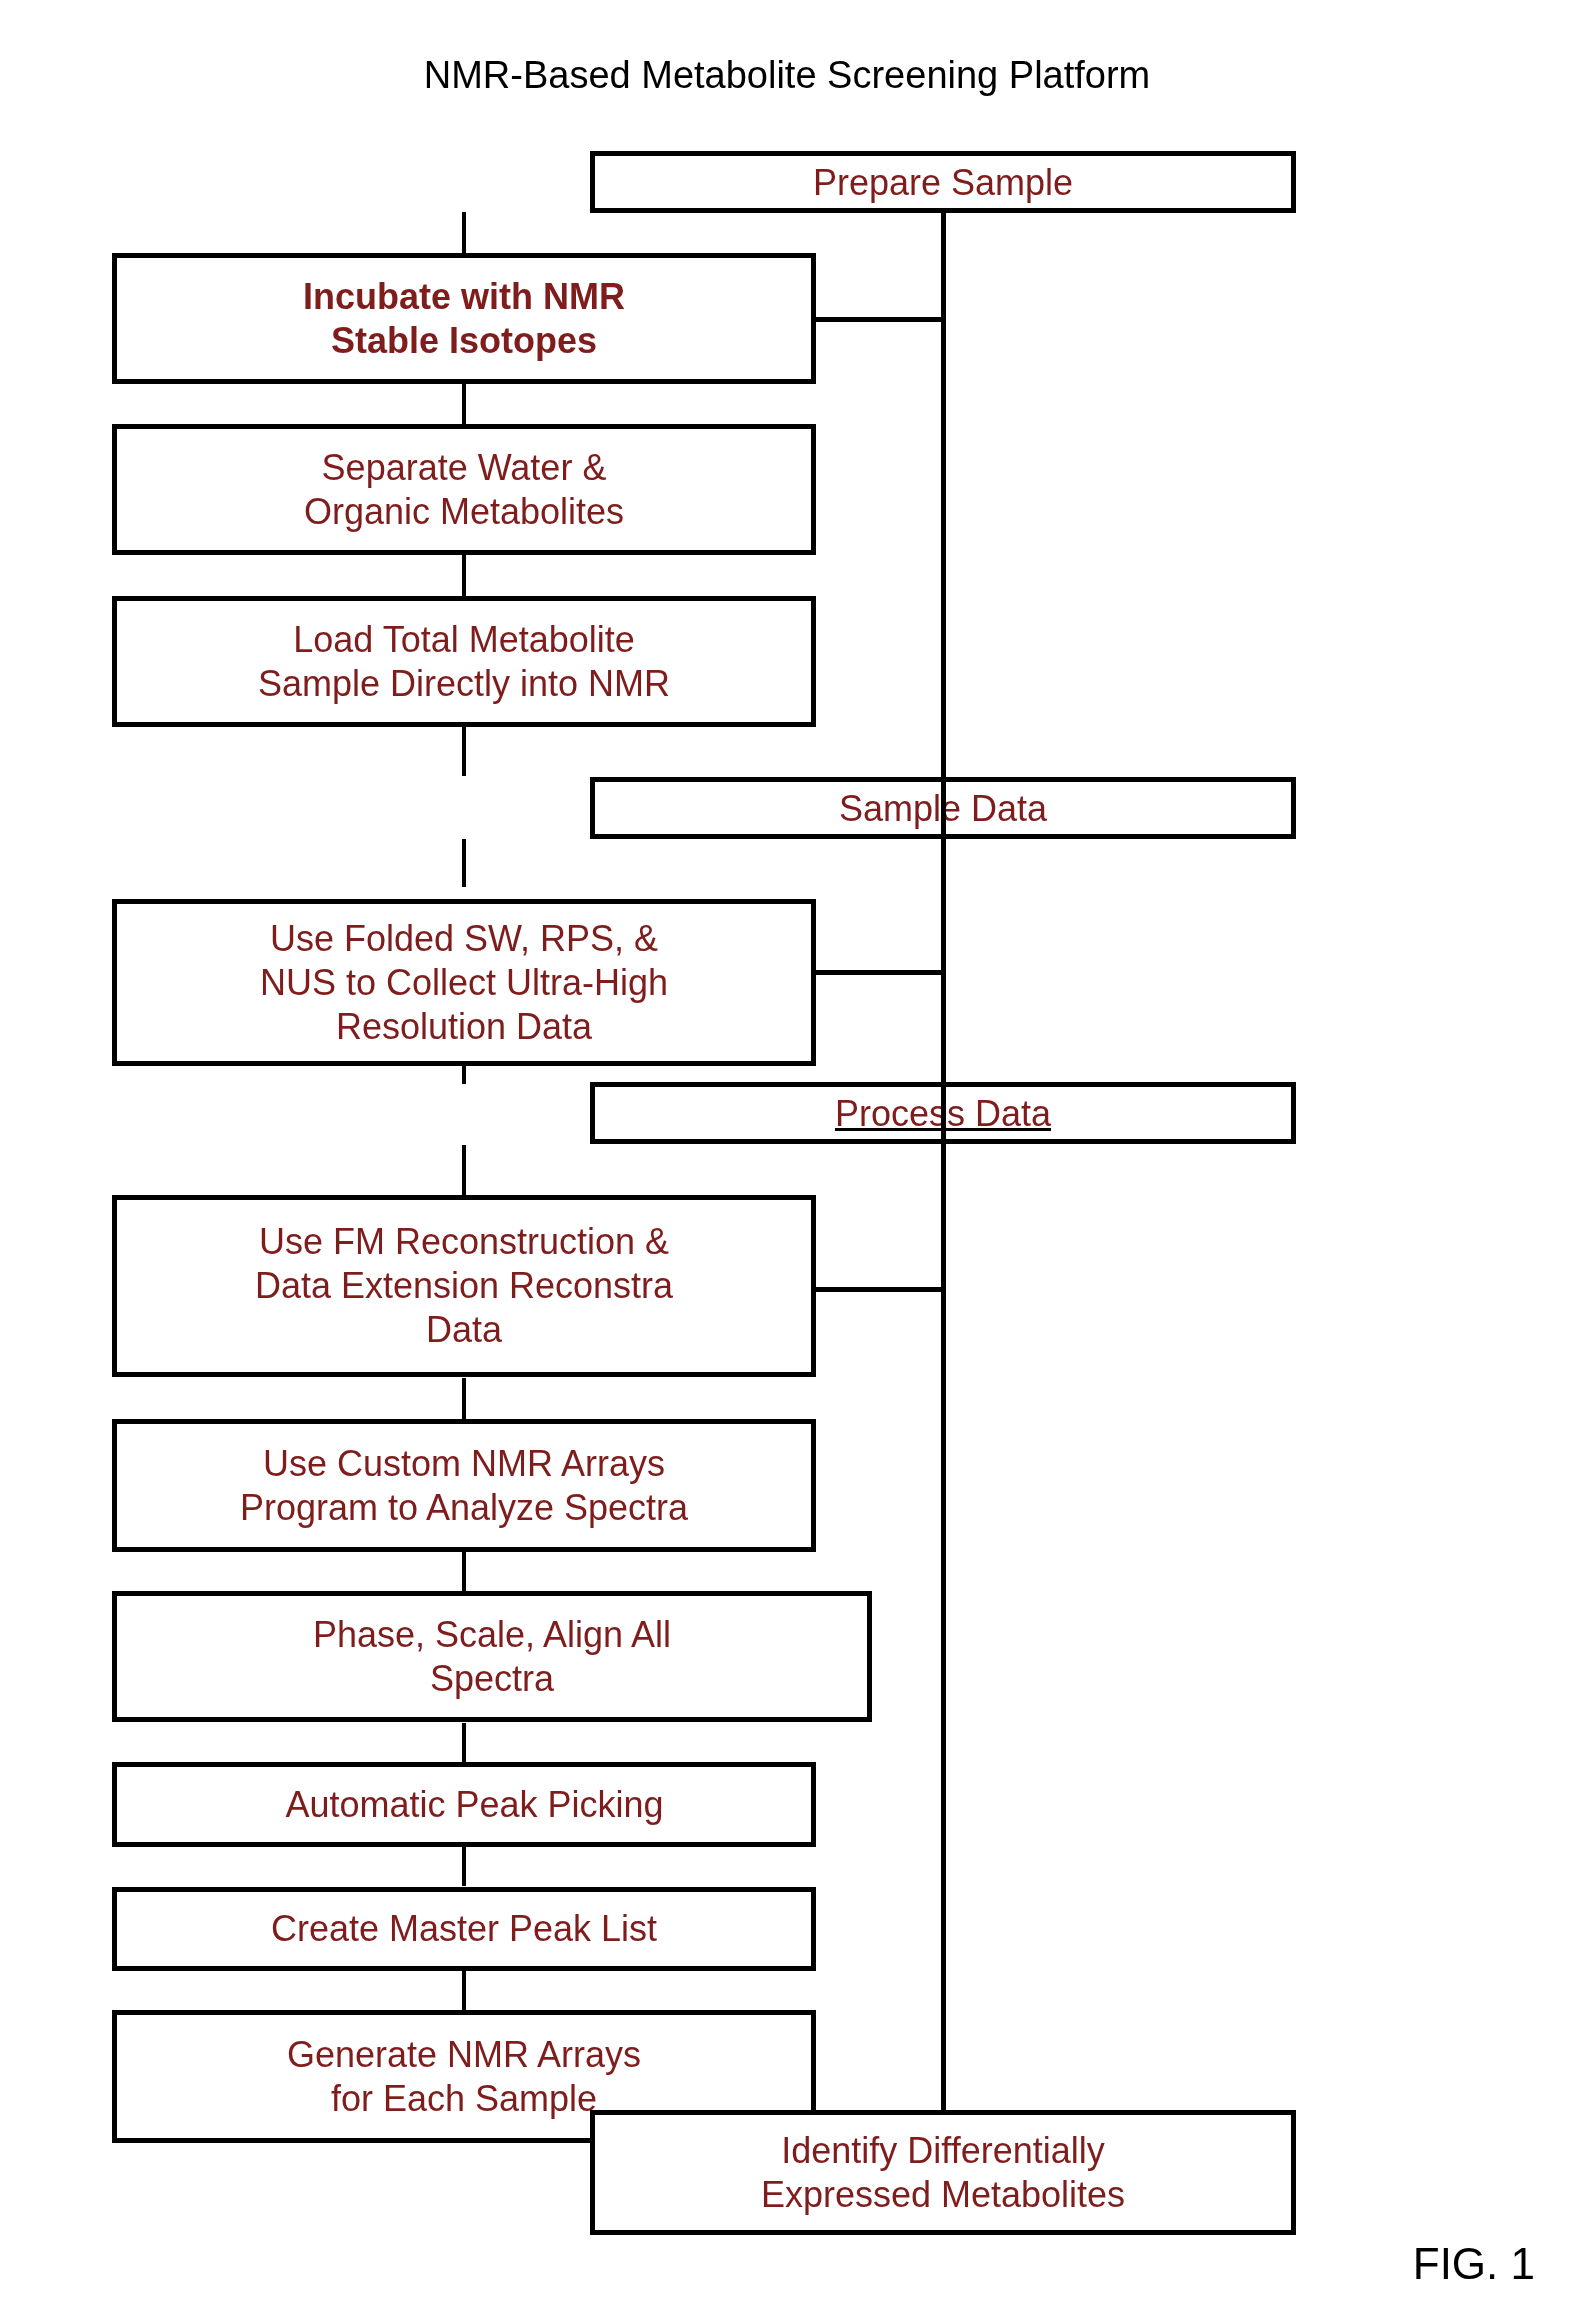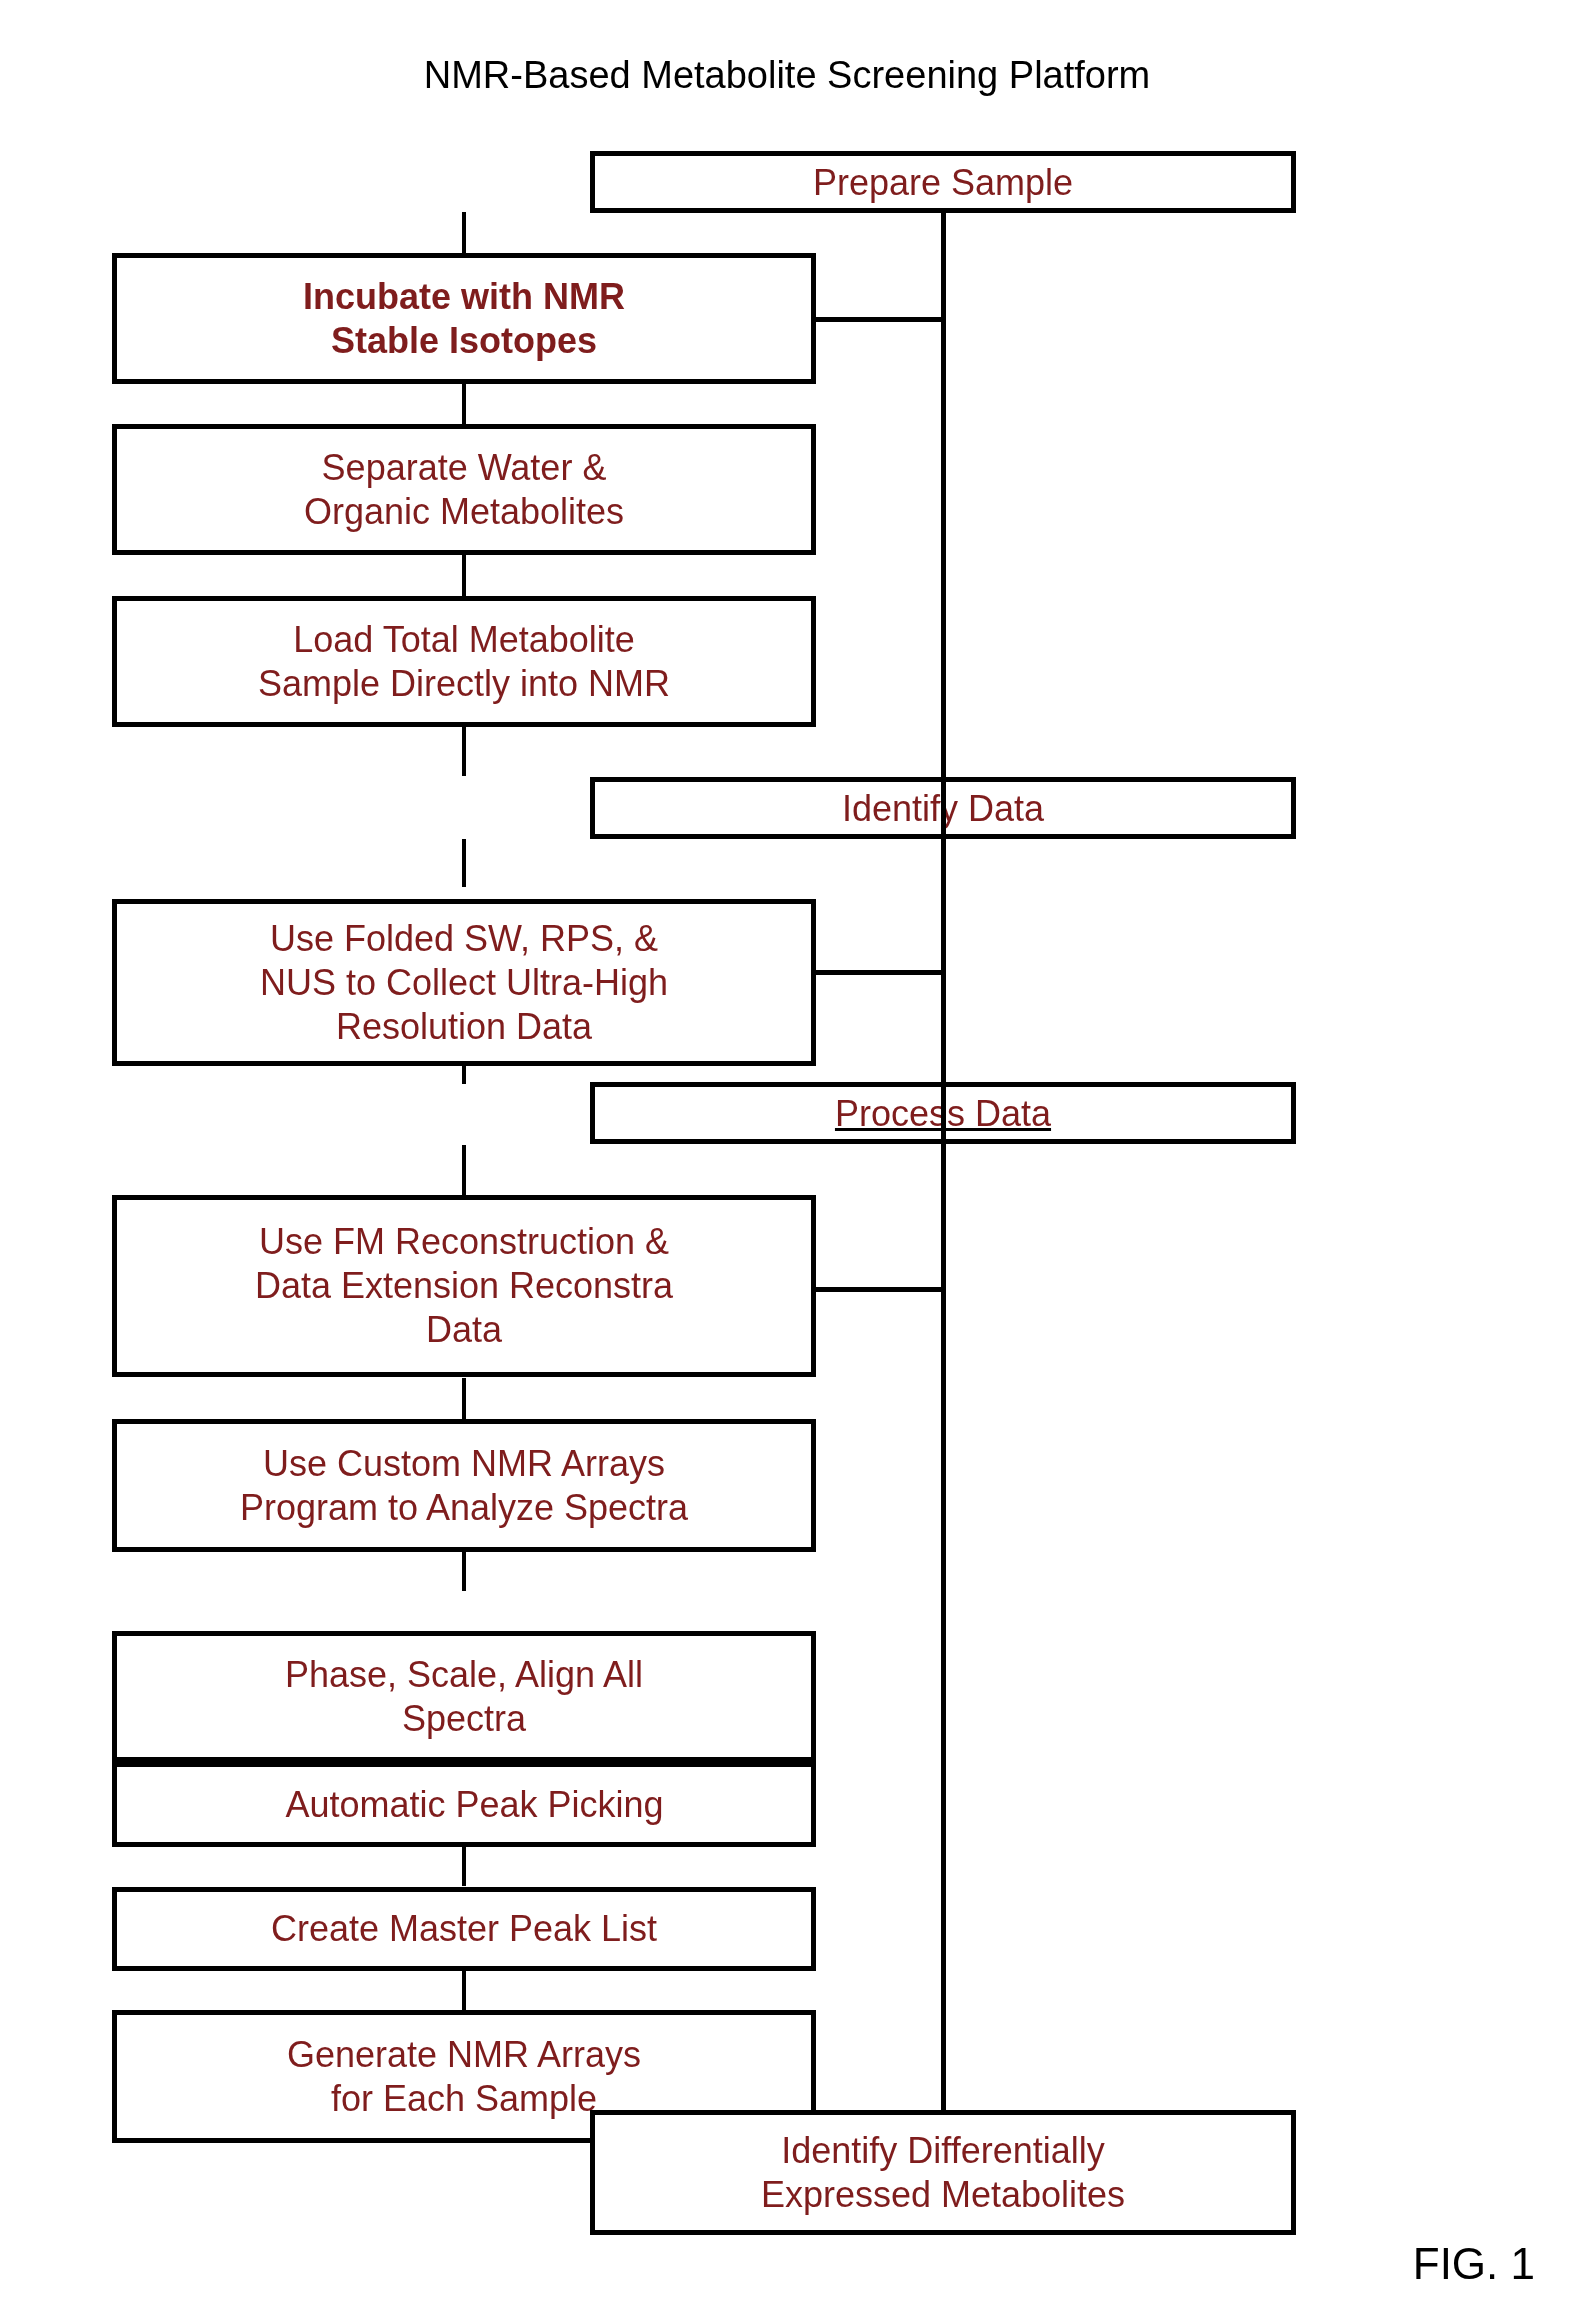--- a/index.html
+++ b/index.html
@@ -137,21 +137,21 @@
     <span class="node-label">Separate Water &amp;
 Organic Metabolites</span>
   </div>
 
   <div class="node" style="left:112px; top:596px; width:704px; height:131px;">
     <span class="node-label">Load Total Metabolite
 Sample Directly into NMR</span>
   </div>
 
   <div class="node stage" style="left:590px; top:777px; width:706px; height:62px;">
-    <span class="node-label">Identify Data</span>
+    <span class="node-label">Sample Data</span>
   </div>
 
   <div class="node" style="left:112px; top:887px; width:704px; height:167px;margin-top:12px;">
     <span class="node-label">Use Folded SW, RPS, &amp;
 NUS to Collect Ultra-High
 Resolution Data</span>
   </div>
 
   <div class="node stage" style="left:590px; top:1082px; width:706px; height:62px;text-decoration:underline;">
     <span class="node-label">Process Data</span>
@@ -161,21 +161,21 @@
     <span class="node-label">Use FM Reconstruction &amp;
 Data Extension Reconstra
 Data</span>
   </div>
 
   <div class="node" style="left:112px; top:1419px; width:704px; height:133px;">
     <span class="node-label">Use Custom NMR Arrays
 Program to Analyze Spectra</span>
   </div>
 
-  <div class="node" style="left:112px; top:1591px; width:704px; height:131px;margin-top:40px;">
+  <div class="node" style="left:112px; top:1591px; width:760px; height:131px;">
     <span class="node-label">Phase, Scale, Align All
 Spectra</span>
   </div>
 
   <div class="node" style="left:112px; top:1762px; width:704px; height:85px;padding-left:21px;">
     <span class="node-label">Automatic Peak Picking</span>
   </div>
 
   <div class="node" style="left:112px; top:1887px; width:704px; height:84px;">
     <span class="node-label">Create Master Peak List</span>

